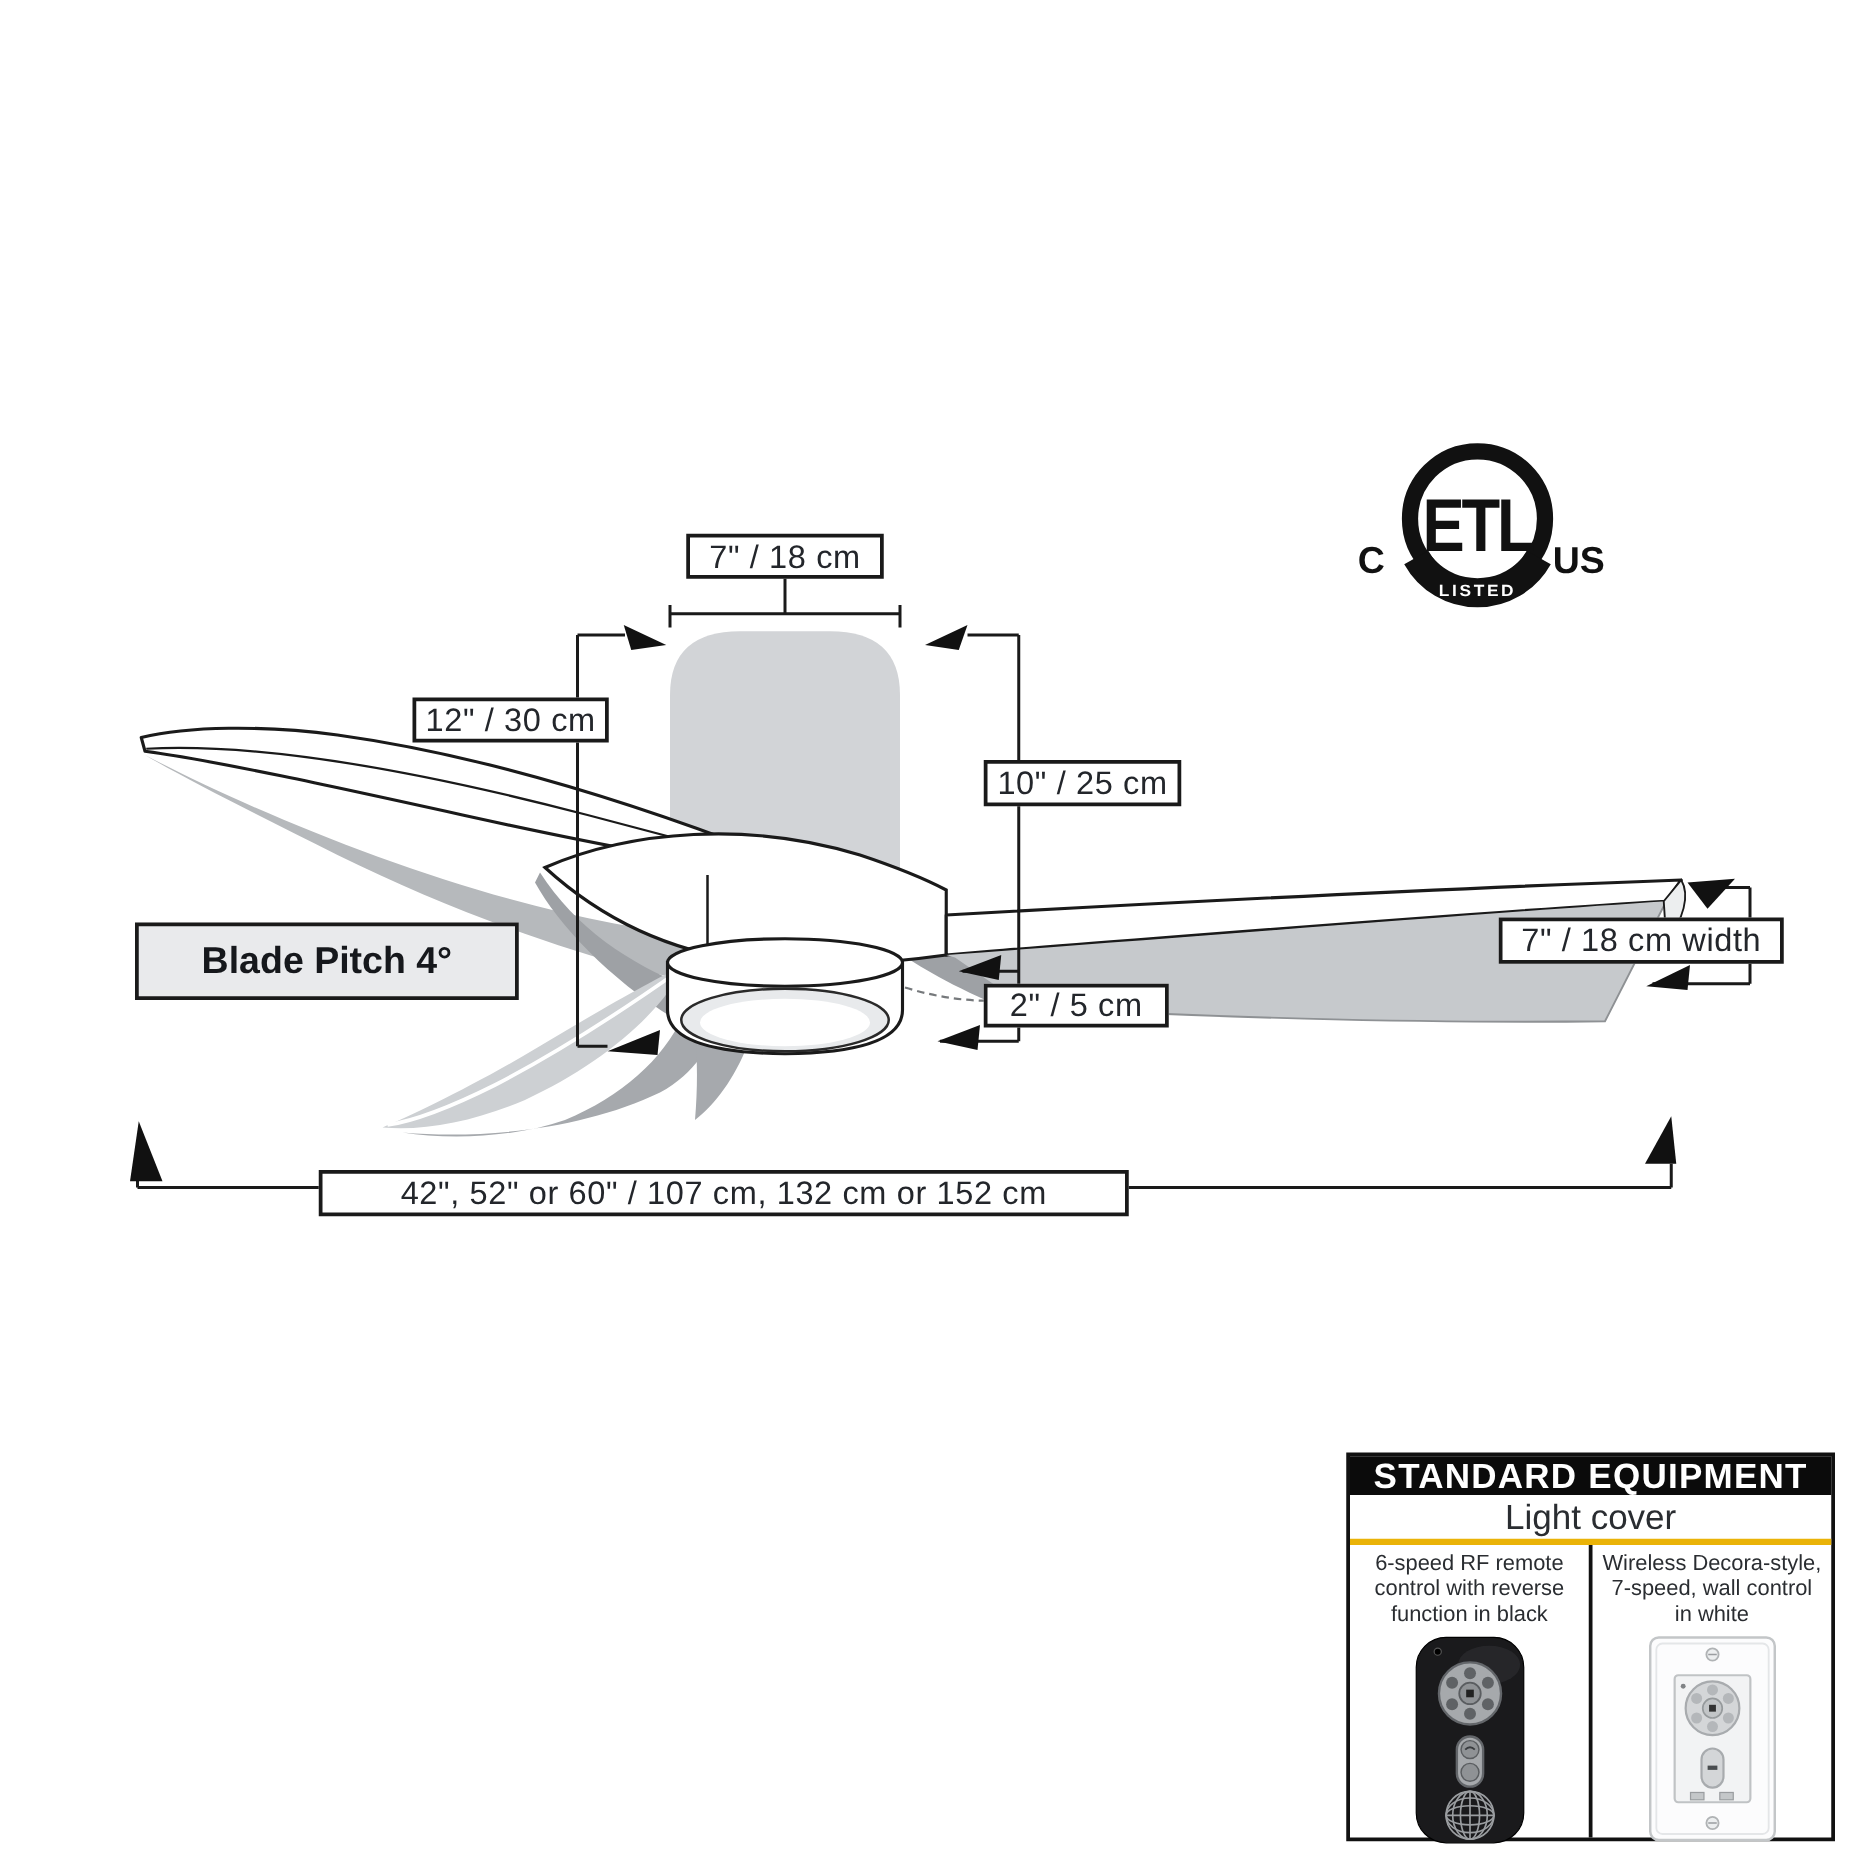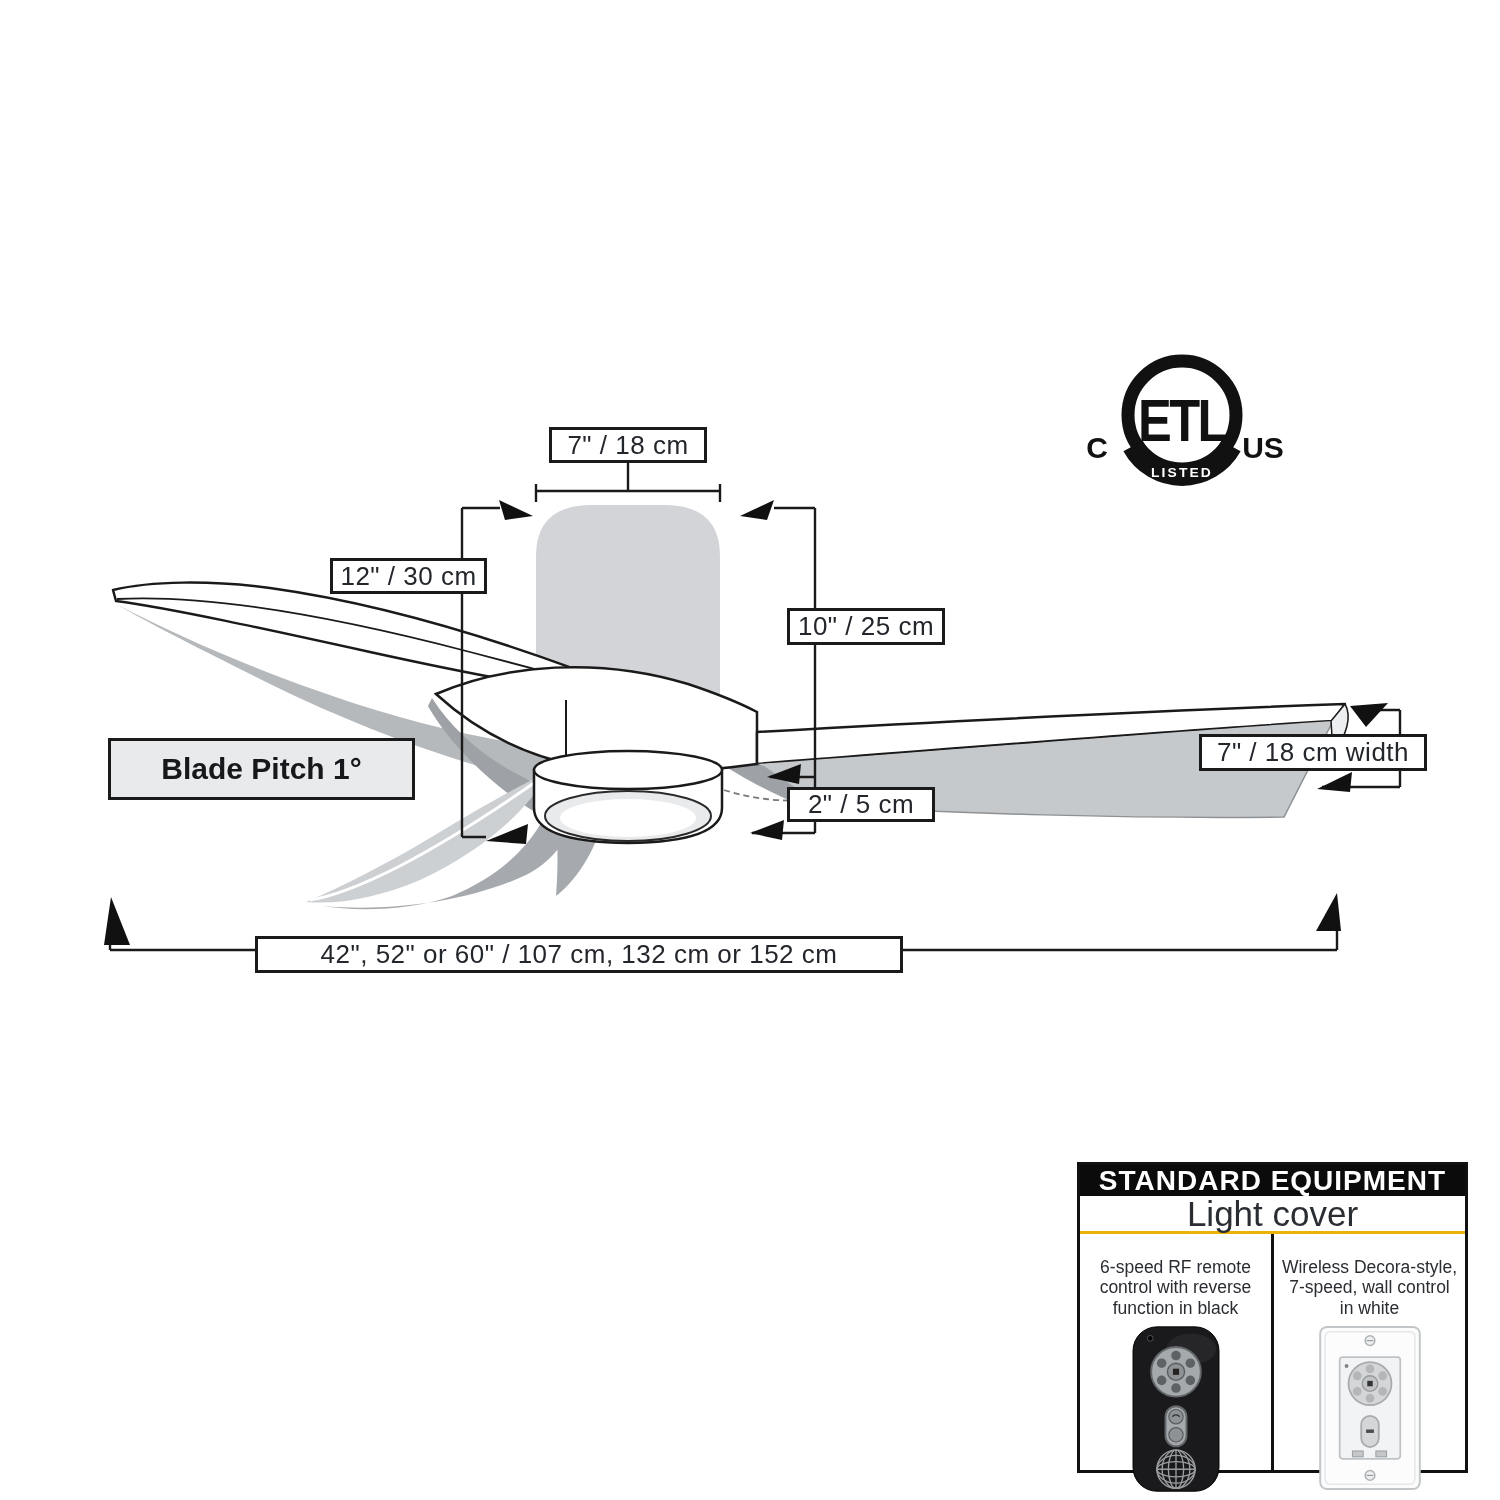--- a/index.html
+++ b/index.html
@@ -22,27 +22,27 @@
   .equip-table{
     position:absolute;left:1077px;top:1162px;width:391px;height:311px;
     box-sizing:border-box;border:3px solid #111;background:#fff;
     display:flex;flex-direction:column;
   }
   .equip-header{
     background:#0b0b0b;color:#ffffff;font-weight:bold;font-size:28px;letter-spacing:1px;
     height:31px;display:flex;align-items:center;justify-content:center;flex:0 0 auto;
   }
   .equip-subtitle{
-    height:35px;border-bottom:3px solid #eab308;font-size:35px;
+    height:35px;border-bottom:5px solid #eab308;font-size:28px;
     display:flex;align-items:center;justify-content:center;flex:0 0 auto;color:#2a2d31;
   }
   .equip-cols{display:flex;flex:1 1 auto;min-height:0;}
   .equip-cell{
     flex:1 1 50%;display:flex;flex-direction:column;align-items:center;
-    padding-top:23px;min-width:0;
+    padding-top:4px;min-width:0;
   }
   .equip-cell.left{border-right:3px solid #111;}
   .equip-cell-label{
     font-size:17.5px;line-height:1.16;text-align:center;color:#2a2d31;
     width:178px;
   }
   .equip-img{margin-top:6px;flex:0 0 auto;}
 </style>
 </head>
 <body>
@@ -126,21 +126,21 @@
   <div class="dim-label" style="left:330px;top:558px;width:157px;height:36px;">12" / 30 cm</div>
 
   <div class="dim-label" style="left:787px;top:608px;width:158px;height:37px;">10" / 25 cm</div>
 
   <div class="dim-label" style="left:787px;top:787px;width:148px;height:35px;">2" / 5 cm</div>
 
   <div class="dim-label" style="left:1199px;top:734px;width:228px;height:37px;">7" / 18 cm width</div>
 
   <div class="dim-label" style="left:255px;top:936px;width:648px;height:37px;">42", 52" or 60" / 107 cm, 132 cm or 152 cm</div>
 
-  <div class="pitch-label" style="left:108px;top:738px;width:307px;height:62px;">Blade Pitch 1°</div>
+  <div class="pitch-label" style="left:108px;top:738px;width:307px;height:62px;">Blade Pitch 4°</div>
 
   <div class="equip-table">
     <div class="equip-header">STANDARD EQUIPMENT</div>
     <div class="equip-subtitle">Light cover</div>
     <div class="equip-cols">
 
       <div class="equip-cell left">
         <div class="equip-cell-label">6-speed RF remote control with reverse function in black</div>
         <svg class="equip-img" width="96" height="172" viewBox="0 0 100 180">
           <rect x="5" y="3" width="90" height="172" rx="25" fill="#1a1a1c" stroke="#000"></rect>

